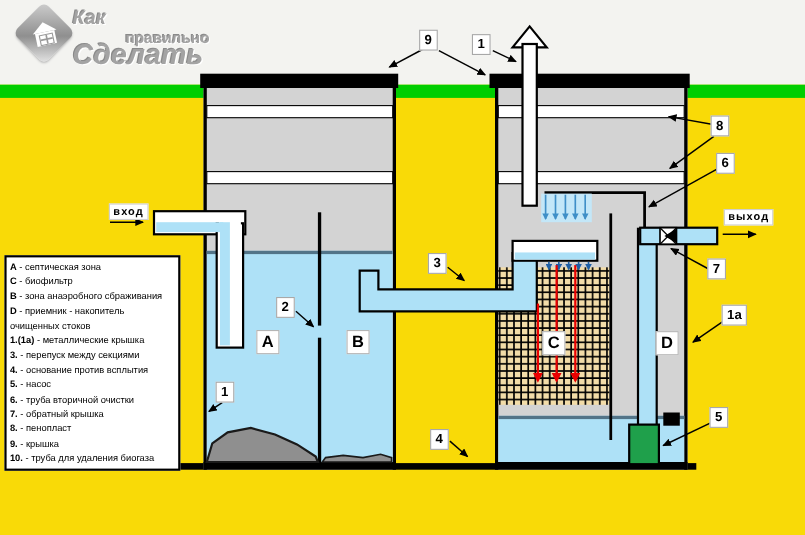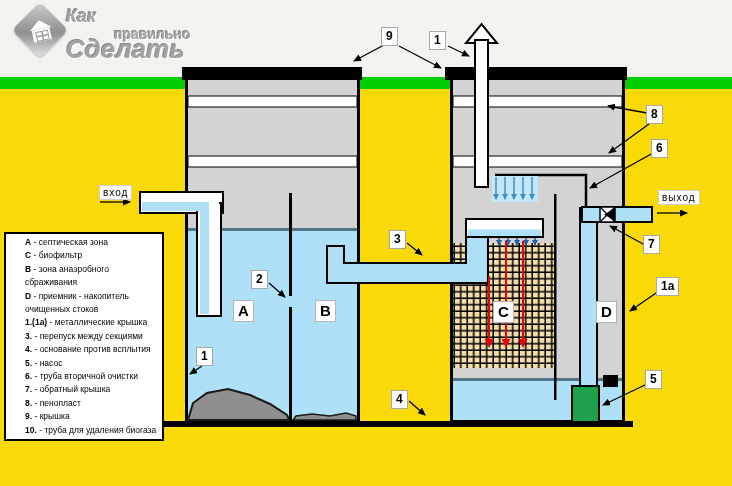--- a/index.html
+++ b/index.html
@@ -4,23 +4,23 @@
 <style>
   html,body{margin:0;padding:0;}
   body{font-family:"Liberation Sans",sans-serif;}
   #canvas{position:relative;width:732px;height:486px;background:#F9DA07;overflow:hidden;}
   #gfx{position:absolute;left:0;top:0;pointer-events:none;}
   .lbl{position:absolute;background:#fff;border:1px solid #a8a8a8;color:#000;
        font-size:12px;font-weight:bold;line-height:17px;padding:0 4px;text-align:center;}
   .zone{position:absolute;background:#fff;border:1px solid #b5b5b5;color:#000;
        font-size:15px;font-weight:bold;line-height:20px;padding:0 4px;}
   .flow{position:absolute;background:#fff;border:1px solid #cfcfcf;color:#000;
-       font-size:10px;font-weight:normal;line-height:13px;padding:0 3px;letter-spacing:1px;}
+       font-size:10px;font-weight:bold;line-height:13px;padding:0 3px;letter-spacing:1px;}
   #legend{position:absolute;left:4px;top:232px;width:160px;background:#fff;
-          border:2px solid #000;padding:2px 2px 2px 19px;box-sizing:border-box;}
+          border:2px solid #000;padding:2px 2px 2px 3px;box-sizing:border-box;}
   .legend-row{font-size:8.5px;line-height:13.4px;color:#000;white-space:normal;}
   .legend-key{font-weight:bold;}
   .legend-text{font-weight:normal;}
   #logo{position:absolute;left:8px;top:4px;width:180px;height:60px;}
   #logo-diamond{position:absolute;left:12px;top:6px;width:40px;height:40px;
      background:linear-gradient(135deg,#cfcfcf 0%,#8f8f8f 55%,#e8e8e8 100%);
      transform:rotate(45deg);border-radius:6px;box-shadow:1px 1px 2px #bbb;}
   #logo-house{position:absolute;left:22px;top:16px;width:22px;height:22px;transform:rotate(-12deg);}
   #house-roof{position:absolute;left:0;top:0;width:0;height:0;
      border-left:11px solid transparent;border-right:11px solid transparent;border-bottom:9px solid #fff;}

